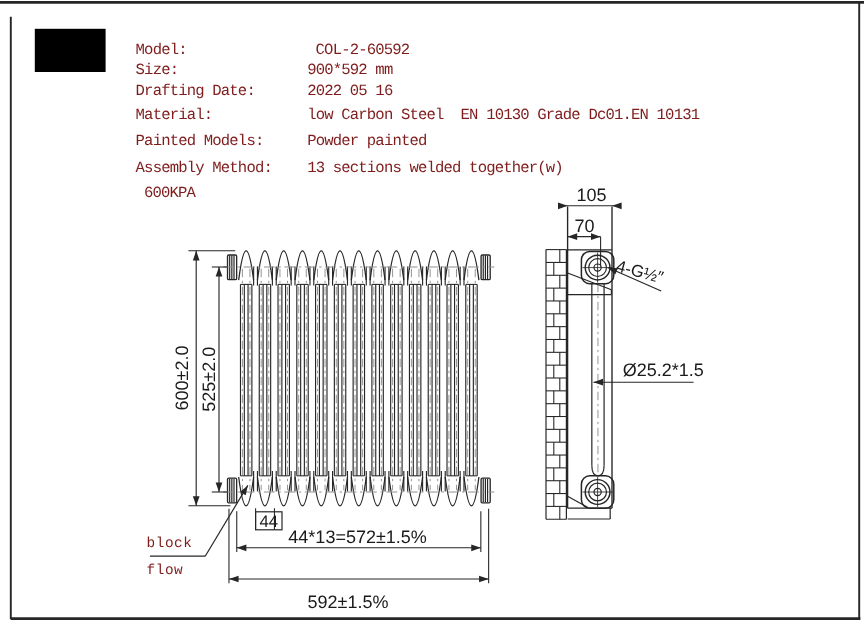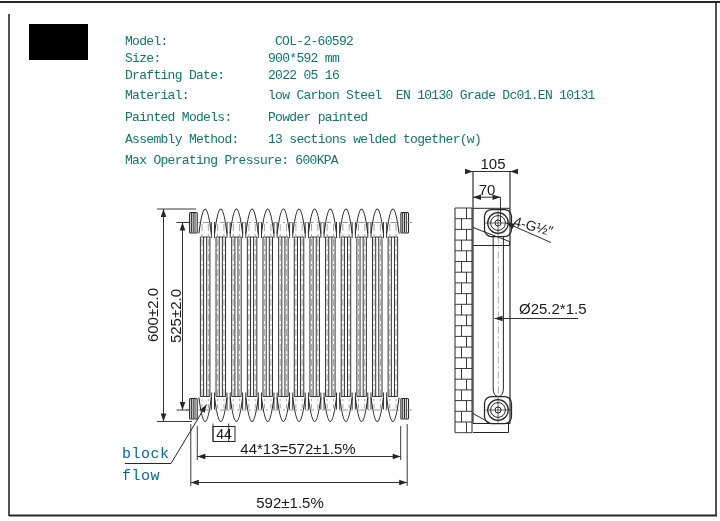--- a/index.html
+++ b/index.html
@@ -1,31 +1,31 @@
 <!DOCTYPE html>
 <html><head>
 <meta charset="utf-8">
 <style>
   html,body{margin:0;padding:0;}
   body{width:720px;height:521px;position:relative;background:#ffffff;overflow:hidden;
        font-family:"Liberation Sans",sans-serif;}
   .mono{font-family:"Liberation Mono","DejaVu Sans Mono",monospace;font-size:13px;
-        letter-spacing:-0.7px;color:#0f766e;white-space:pre;line-height:16px;margin-left:12px;}
+        letter-spacing:-0.7px;color:#7f1d1d;white-space:pre;line-height:16px;}
   .spec-row{position:absolute;left:0;top:0;width:720px;}
   .spec-label{position:absolute;left:113px;}
   .spec-value{position:absolute;left:256px;}
   .spec-value-model{position:absolute;left:263px;}
   .spec-inline{position:absolute;left:113px;display:flex;}
   .spec-inline .v{margin-left:7px;}
   .dim{position:absolute;font-family:"Liberation Sans",sans-serif;font-size:15px;
        color:#1a1a1a;white-space:nowrap;}
   .dim-c{transform:translate(-50%,-50%);text-align:center;}
   .dim-rot{transform:translate(-50%,-50%) rotate(-90deg);}
   .callout{position:absolute;font-family:"Liberation Mono","DejaVu Sans Mono",monospace;
-       font-size:15px;letter-spacing:0.5px;color:#0369a1;}
+       font-size:12px;letter-spacing:0.5px;color:#7f1d1d;}
   .logo-box{position:absolute;left:29px;top:24px;width:59px;height:36px;background:#000;}
   #thread-label{transform:rotate(15deg);transform-origin:0 50%;font-size:14px;}
   svg{position:absolute;left:0;top:0;}
 </style>
 </head>
 <body>
 
 <div class="logo-box"></div>
 
 <div>
@@ -47,21 +47,21 @@
   </div>
   <div class="spec-row" style="top:110px">
     <span class="mono spec-label">Painted Models:</span>
     <span class="mono spec-value">Powder painted</span>
   </div>
   <div class="spec-row" style="top:132px">
     <span class="mono spec-label">Assembly Method:</span>
     <span class="mono spec-value">13 sections welded together(w)</span>
   </div>
   <div class="spec-row" style="top:153px">
-    <span class="mono spec-inline"><span>Max Operating Pressure:</span><span class="v">600KPA</span></span>
+    <span class="mono spec-inline"><span class="v">600KPA</span></span>
   </div>
 </div>
 
 <svg id="drawing" width="720" height="521" viewBox="0 0 720 521">
   <g id="g-border">
       <line x1="0" y1="2" x2="720" y2="2" stroke="#262626" stroke-width="2.2" fill="none"></line>
       <line x1="9" y1="14" x2="9" y2="516" stroke="#262626" stroke-width="1.6" fill="none"></line>
       <line x1="716" y1="2" x2="716" y2="516" stroke="#262626" stroke-width="1.6" fill="none"></line>
       <line x1="9" y1="515.5" x2="717" y2="515.5" stroke="#262626" stroke-width="2.2" fill="none"></line>
     </g>

